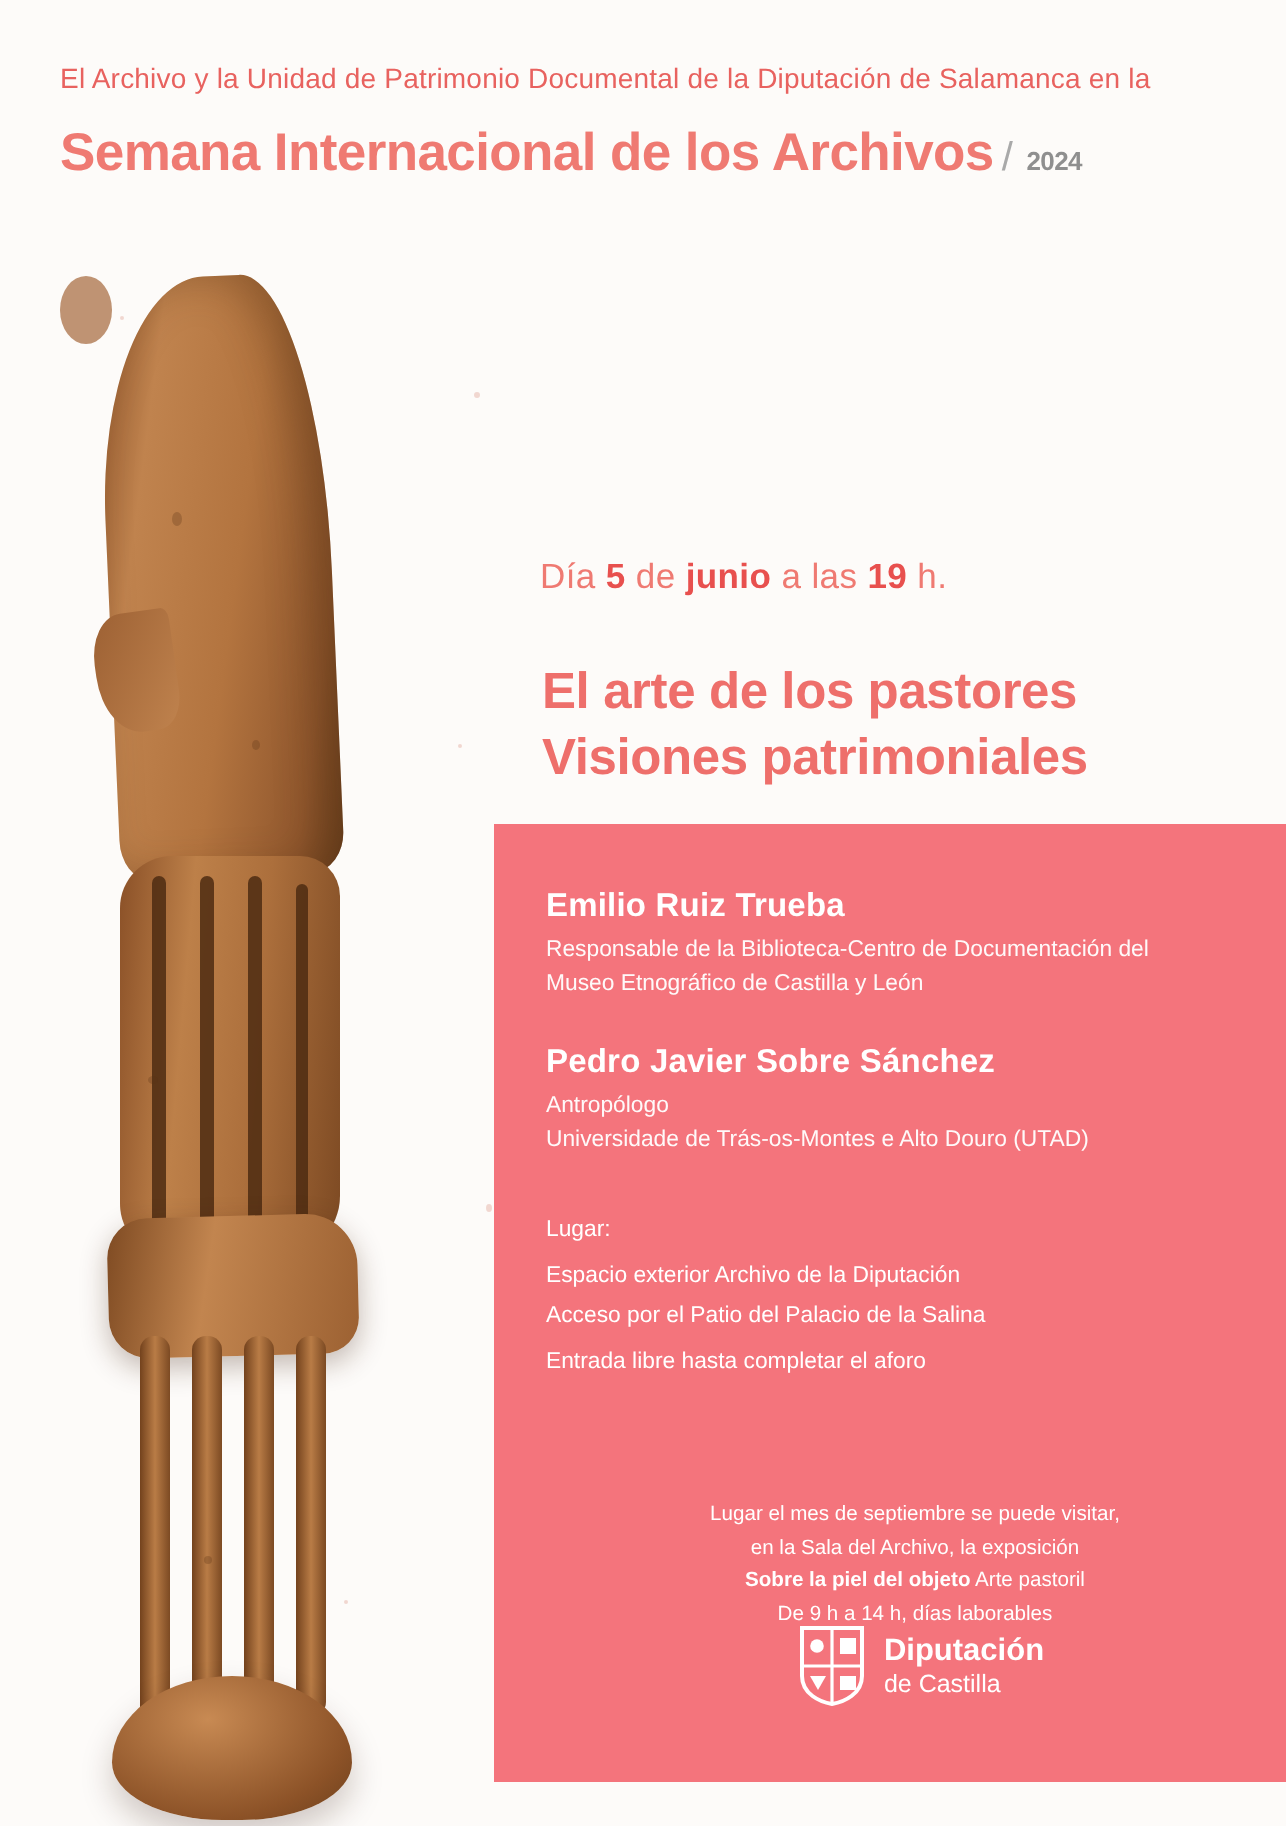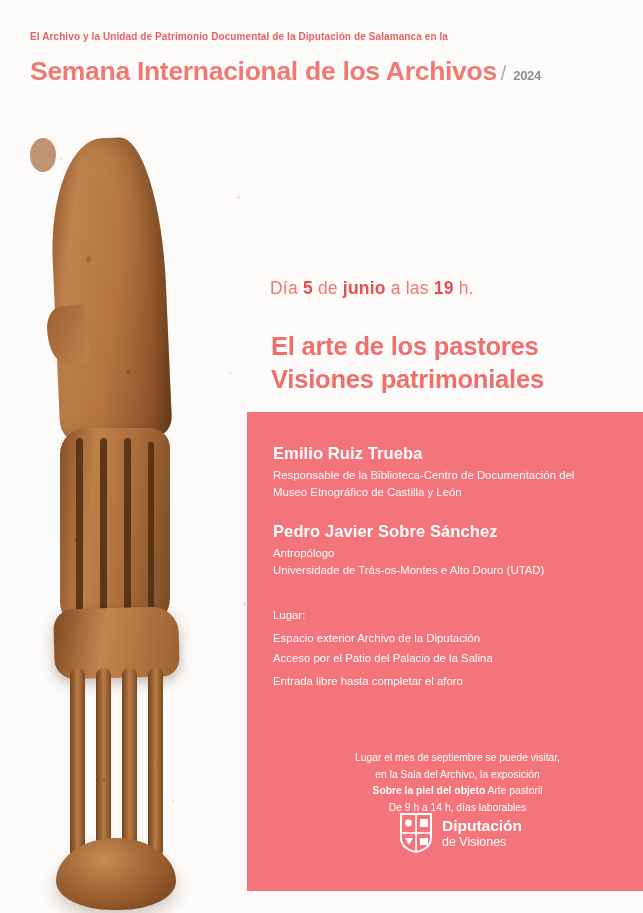--- a/index.html
+++ b/index.html
@@ -33,22 +33,22 @@
   }
 
   
   .header {
     position: absolute;
     left: 30px;
     top: 30px;
     right: 26px;
   }
   .kicker {
-    font-size: 10px;
-    font-weight: bold;
+    font-size: 14px;
+    font-weight: normal;
     color: #e8625f;
     letter-spacing: .1px;
     line-height: 1.3;
     white-space: nowrap;
   }
   .title-main {
     margin-top: 13px;
     font-size: 26.5px;
     font-weight: bold;
     color: #ef7a72;
@@ -347,18 +347,18 @@
           <path d="M17 2 v38" stroke="#ffffff" stroke-width="1.6"></path>
           <path d="M2 21 h30" stroke="#ffffff" stroke-width="1.6"></path>
           <circle cx="9.5" cy="11" r="3.4" fill="#ffffff"></circle>
           <rect x="21" y="7" width="8" height="8" fill="#ffffff"></rect>
           <path d="M6 26 l4 7 4 -7 z" fill="#ffffff"></path>
           <rect x="21" y="26" width="8" height="7" fill="#ffffff"></rect>
         </svg>
       </div>
       <div class="logo-text">
         <div class="l1">Diputación</div>
-        <div class="l2">de Visiones</div>
+        <div class="l2">de Castilla</div>
       </div>
     </div>
 
   </div>
 </div>
 
 </body></html>

